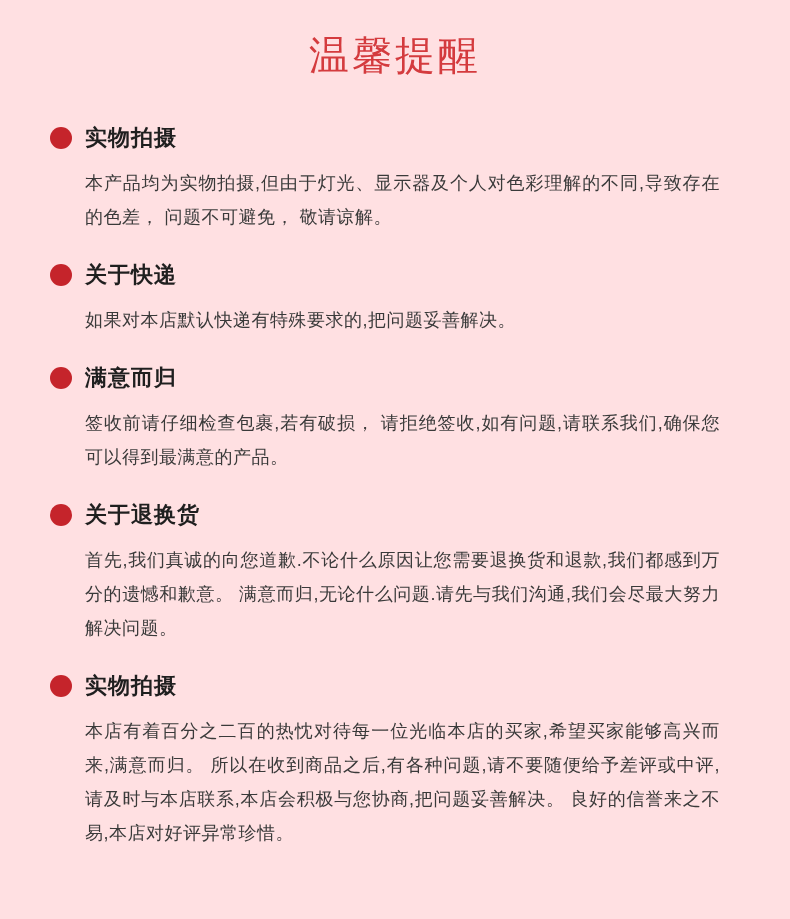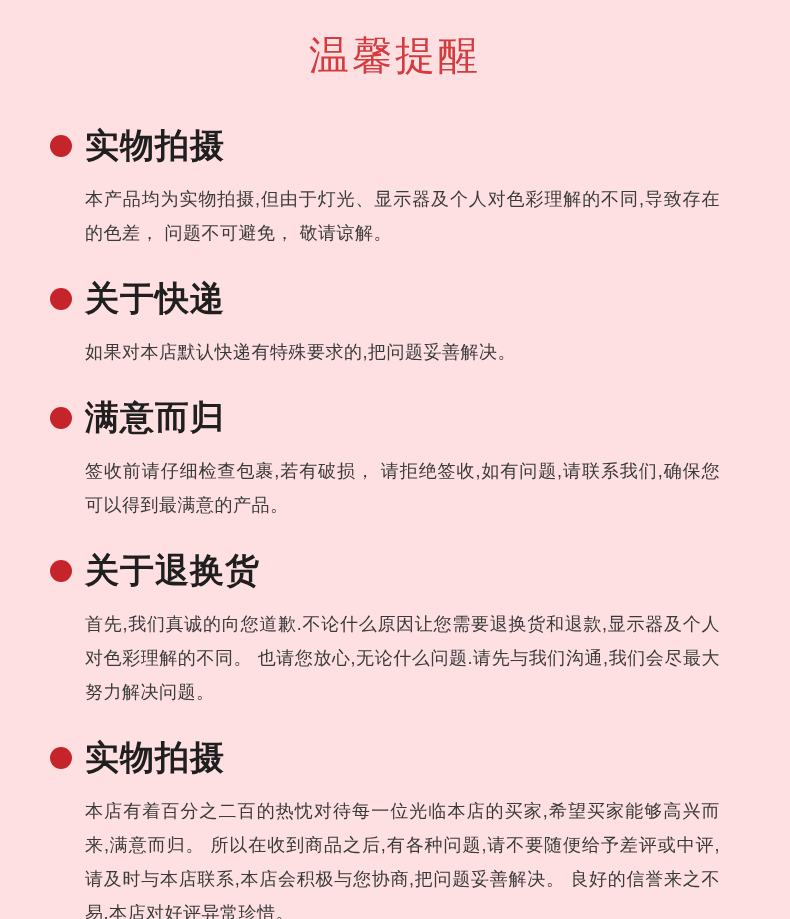--- a/index.html
+++ b/index.html
@@ -36,21 +36,21 @@
   }
   .bullet {
     width: 22px;
     height: 22px;
     border-radius: 50%;
     background: var(--bullet-color, #c5242b);
     flex: 0 0 22px;
     margin-right: 13px;
   }
   .section-heading {
-    font-size: 34px;
+    font-size: 22px;
     font-weight: bold;
     color: #1f1f1f;
     letter-spacing: 1px;
   }
   .section-body {
     margin-left: 35px;
     font-size: 18px;
     line-height: 34px;
     color: #3a3a3a;
     letter-spacing: 0.5px;
@@ -86,21 +86,21 @@
       <h2 class="section-heading">满意而归</h2>
     </div>
     <p class="section-body">签收前请仔细检查包裹,若有破损， 请拒绝签收,如有问题,请联系我们,确保您可以得到最满意的产品。</p>
   </div>
 
   <div class="section">
     <div class="section-header">
       <span class="bullet"></span>
       <h2 class="section-heading">关于退换货</h2>
     </div>
-    <p class="section-body">首先,我们真诚的向您道歉.不论什么原因让您需要退换货和退款,显示器及个人对色彩理解的不同。 也请您放心,无论什么问题.请先与我们沟通,我们会尽最大努力解决问题。</p>
+    <p class="section-body">首先,我们真诚的向您道歉.不论什么原因让您需要退换货和退款,我们都感到万分的遗憾和歉意。 满意而归,无论什么问题.请先与我们沟通,我们会尽最大努力解决问题。</p>
   </div>
 
   <div class="section">
     <div class="section-header">
       <span class="bullet"></span>
       <h2 class="section-heading">实物拍摄</h2>
     </div>
     <p class="section-body">本店有着百分之二百的热忱对待每一位光临本店的买家,希望买家能够高兴而来,满意而归。 所以在收到商品之后,有各种问题,请不要随便给予差评或中评,请及时与本店联系,本店会积极与您协商,把问题妥善解决。 良好的信誉来之不易,本店对好评异常珍惜。</p>
   </div>
 

